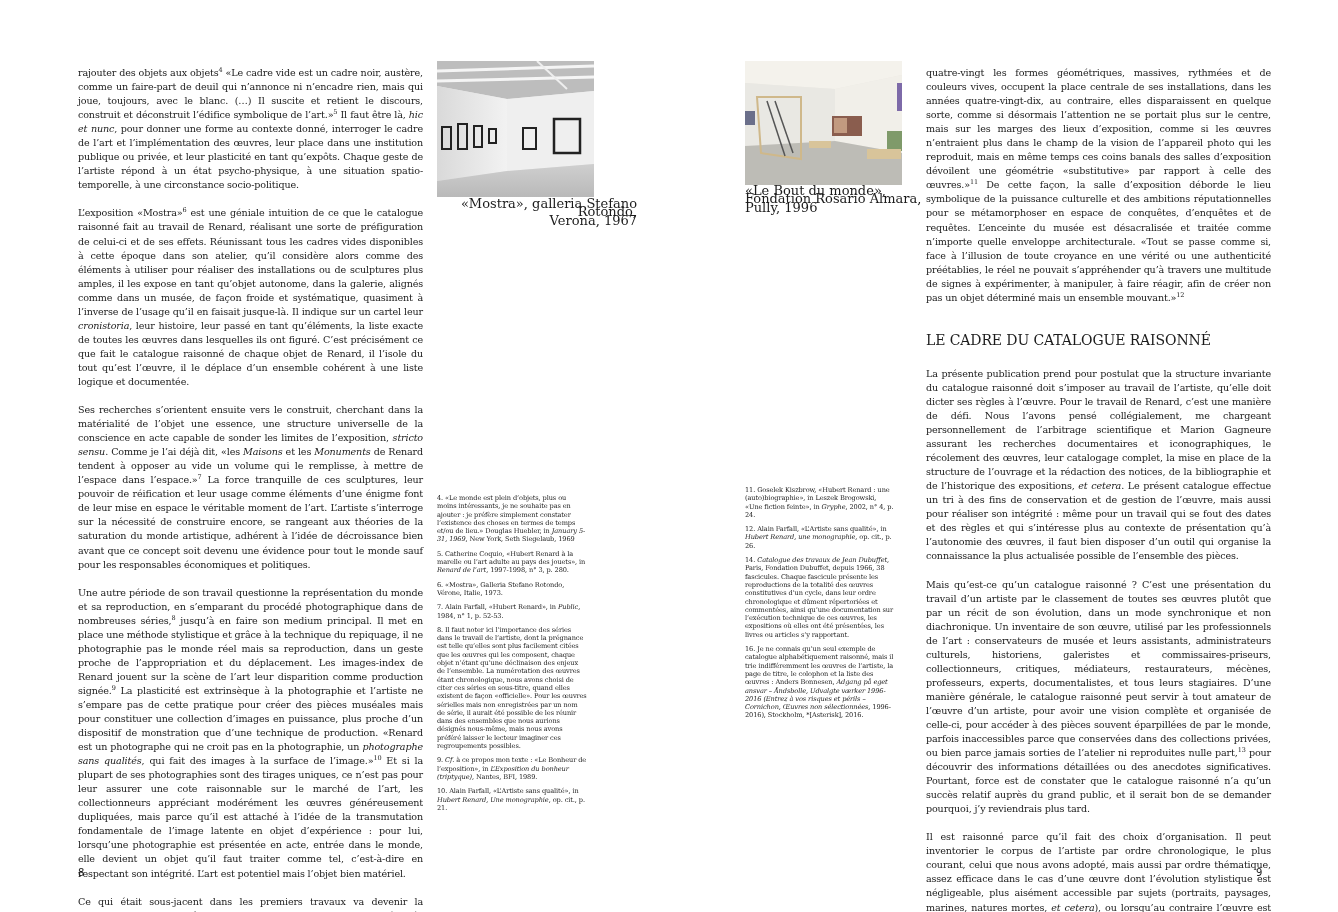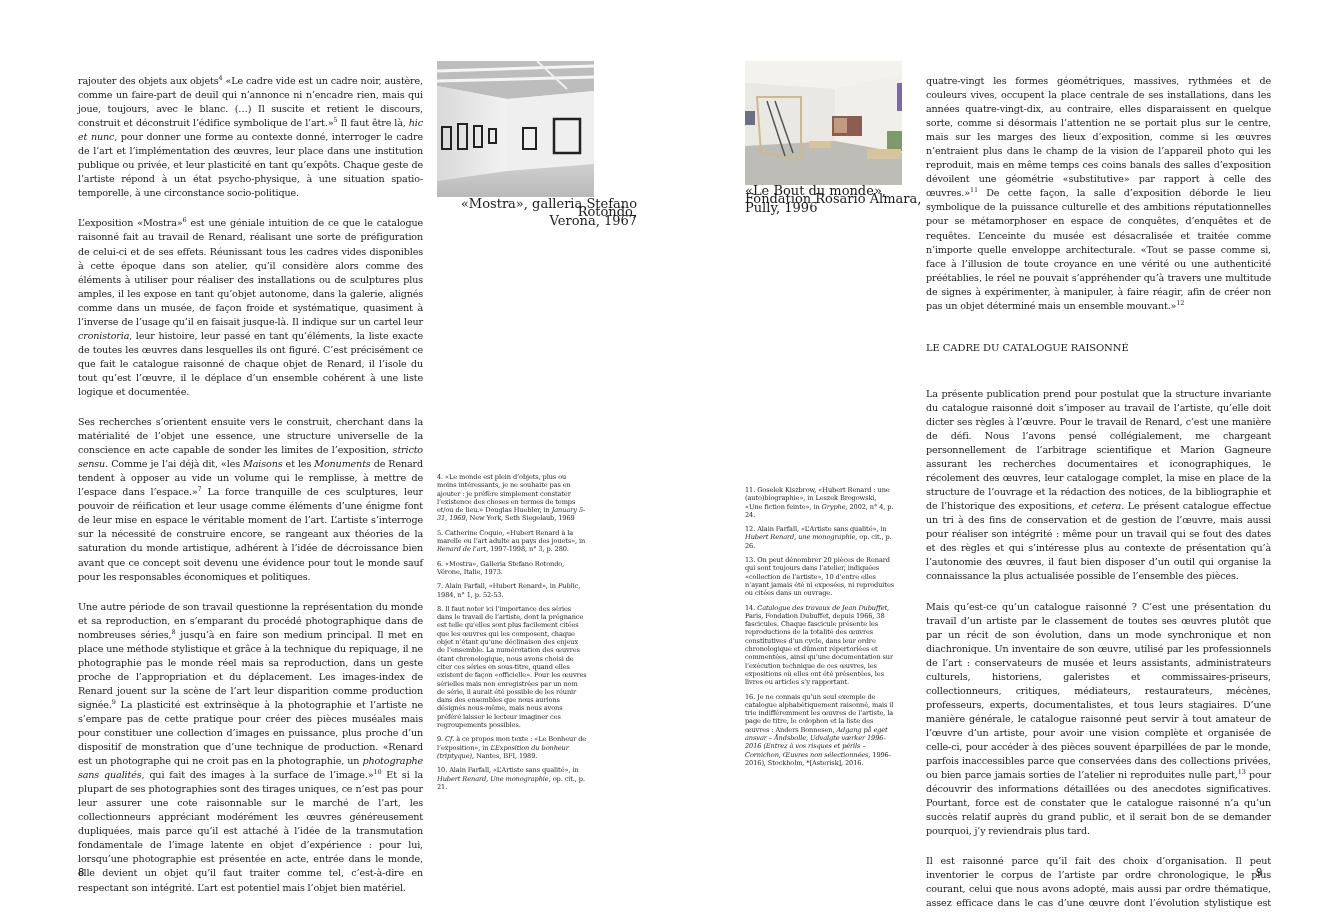--- a/index.html
+++ b/index.html
@@ -1,30 +1,30 @@
 <!DOCTYPE html>
 <html><head>
 <meta charset="utf-8">
 <style>
   html, body { margin:0; padding:0; background:#fff; }
   body { width:1338px; height:912px; position:relative; overflow:hidden;
          font-family:"DejaVu Serif", serif; color:#1b1b1b; }
   .page { position:absolute; top:0; height:912px; }
   .body-col { position:absolute; width:345px; font-size:9.6px; line-height:14.05px;
               text-align:justify; hyphens:auto; letter-spacing:-0.15px; }
-  .body-col p { margin:16px 0 14px 0; }
+  .body-col p { margin:8px 0 14px 0; }
   .body-col i { font-style:italic; }
   sup { font-size:6.5px; line-height:0; vertical-align:4px; }
   .notes { position:absolute; width:158px; font-size:6.6px; line-height:8.3px; letter-spacing:-0.1px; }
   .notes p { margin:0 8px 6px 0; }
   .fig { position:absolute; }
   .fig-img { position:absolute; overflow:hidden; }
   .caption { position:absolute; font-size:13px; line-height:8.3px; width:200px; }
   .folio { position:absolute; top:867px; font-family:"DejaVu Sans", sans-serif; font-size:10px; }
-  .heading { font-size:10px; letter-spacing:-0.1px; margin:0 0 32px 0; }
+  .heading { font-size:14px; letter-spacing:-0.1px; margin:0 0 20px 0; }
 </style>
 </head>
 <body>
 
 <div class="page" style="left:0;width:669px;">
   <div class="body-col" style="left:78px;top:58px;">
       <p>rajouter des objets aux objets<sup>4</sup> «Le cadre vide est un cadre noir, austère, comme un faire-part de deuil qui n’annonce ni n’encadre rien, mais qui joue, toujours, avec le blanc. (…) Il suscite et retient le discours, construit et déconstruit l’édifice symbolique de l’art.»<sup>5</sup> Il faut être là, <i>hic et nunc</i>, pour donner une forme au contexte donné, interroger le cadre de l’art et l’implémentation des œuvres, leur place dans une institution publique ou privée, et leur plasticité en tant qu’expôts. Chaque geste de l’artiste répond à un état psycho-physique, à une situation spatio-temporelle, à une circonstance socio-politique.</p>
       <p>L’exposition «Mostra»<sup>6</sup> est une géniale intuition de ce que le catalogue raisonné fait au travail de Renard, réalisant une sorte de préfiguration de celui-ci et de ses effets. Réunissant tous les cadres vides disponibles à cette époque dans son atelier, qu’il considère alors comme des éléments à utiliser pour réaliser des installations ou de sculptures plus amples, il les expose en tant qu’objet autonome, dans la galerie, alignés comme dans un musée, de façon froide et systématique, quasiment à l’inverse de l’usage qu’il en faisait jusque-là. Il indique sur un cartel leur <i>cronistoria</i>, leur histoire, leur passé en tant qu’éléments, la liste exacte de toutes les œuvres dans lesquelles ils ont figuré. C’est précisément ce que fait le catalogue raisonné de chaque objet de Renard, il l’isole du tout qu’est l’œuvre, il le déplace d’un ensemble cohérent à une liste logique et documentée.</p>
       <p>Ses recherches s’orientent ensuite vers le construit, cherchant dans la matérialité de l’objet une essence, une structure universelle de la conscience en acte capable de sonder les limites de l’exposition, <i>stricto sensu</i>. Comme je l’ai déjà dit, «les <i>Maisons</i> et les <i>Monuments</i> de Renard tendent à opposer au vide un volume qui le remplisse, à mettre de l’espace dans l’espace.»<sup>7</sup> La force tranquille de ces sculptures, leur pouvoir de réification et leur usage comme éléments d’une énigme font de leur mise en espace le véritable moment de l’art. L’artiste s’interroge sur la nécessité de construire encore, se rangeant aux théories de la saturation du monde artistique, adhérent à l’idée de décroissance bien avant que ce concept soit devenu une évidence pour tout le monde sauf pour les responsables économiques et politiques.</p>
       <p>Une autre période de son travail questionne la représentation du monde et sa reproduction, en s’emparant du procédé photographique dans de nombreuses séries,<sup>8</sup> jusqu’à en faire son medium principal. Il met en place une méthode stylistique et grâce à la technique du repiquage, il ne photographie pas le monde réel mais sa reproduction, dans un geste proche de l’appropriation et du déplacement. Les images-index de Renard jouent sur la scène de l’art leur disparition comme production signée.<sup>9</sup> La plasticité est extrinsèque à la photographie et l’artiste ne s’empare pas de cette pratique pour créer des pièces muséales mais pour constituer une collection d’images en puissance, plus proche d’un dispositif de monstration que d’une technique de production. «Renard est un photographe qui ne croit pas en la photographie, un <i>photographe sans qualités</i>, qui fait des images à la surface de l’image.»<sup>10</sup> Et si la plupart de ses photographies sont des tirages uniques, ce n’est pas pour leur assurer une cote raisonnable sur le marché de l’art, les collectionneurs appréciant modérément les œuvres généreusement dupliquées, mais parce qu’il est attaché à l’idée de la transmutation fondamentale de l’image latente en objet d’expérience : pour lui, lorsqu’une photographie est présentée en acte, entrée dans le monde, elle devient un objet qu’il faut traiter comme tel, c’est-à-dire en respectant son intégrité. L’art est potentiel mais l’objet bien matériel.</p>
@@ -59,21 +59,21 @@
         <rect x="86" y="67" width="13" height="21" fill="none" stroke="#222" stroke-width="2"></rect>
         <rect x="117" y="58" width="26" height="34" fill="none" stroke="#222" stroke-width="2.5"></rect>
       </svg>
     </div>
     <div class="caption" style="left:0;top:139px;text-align:right;">
       <div>«Mostra», galleria Stefano Rotondo,</div>
       <div>Verona, 1967</div>
     </div>
   </div>
 
-  <div class="notes" style="left:437px;top:473px;">
+  <div class="notes" style="left:437px;top:494px;">
       <p>4. «Le monde est plein d’objets, plus ou moins intéressants, je ne souhaite pas en ajouter : je préfère simplement constater l’existence des choses en termes de temps et/ou de lieu.» Douglas Huebler, in <i>January 5-31, 1969</i>, New York, Seth Siegelaub, 1969</p>
       <p>5. Catherine Coquio, «Hubert Renard à la marelle ou l’art adulte au pays des jouets», in <i>Renard de l’art</i>, 1997-1998, n° 3, p. 280.</p>
       <p>6. «Mostra», Galleria Stefano Rotondo, Vérone, Italie, 1973.</p>
       <p>7. Alain Farfall, «Hubert Renard», in <i>Public</i>, 1984, n° 1, p. 52-53.</p>
       <p>8. Il faut noter ici l’importance des séries dans le travail de l’artiste, dont la prégnance est telle qu’elles sont plus facilement citées que les œuvres qui les composent, chaque objet n’étant qu’une déclinaison des enjeux de l’ensemble. La numérotation des œuvres étant chronologique, nous avons choisi de citer ces séries en sous-titre, quand elles existent de façon «officielle». Pour les œuvres sérielles mais non enregistrées par un nom de série, il aurait été possible de les réunir dans des ensembles que nous aurions désignés nous-même, mais nous avons préféré laisser le lecteur imaginer ces regroupements possibles.</p>
       <p>9. <i>Cf.</i> à ce propos mon texte : «Le Bonheur de l’exposition», in <i>L’Exposition du bonheur (triptyque)</i>, Nantes, BFI, 1989.</p>
       <p>10. Alain Farfall, «L’Artiste sans qualité», in <i>Hubert Renard, Une monographie</i>, op. cit., p. 21.</p>
     </div>
 
   <div class="folio" style="left:78px;">8</div>
@@ -102,21 +102,20 @@
     </div>
     <div class="caption" style="left:0;top:126px;">
       <div>«Le Bout du monde»,</div>
       <div>Fondation Rosario Almara, Pully, 1996</div>
     </div>
   </div>
 
   <div class="notes" style="left:76px;top:486px;">
       <p>11. Goselek Kiszbrow, «Hubert Renard : une (auto)biographie», in Leszek Brogowski, «Une fiction feinte», in <i>Gryphe</i>, 2002, n° 4, p. 24.</p>
       <p>12. Alain Farfall, «L’Artiste sans qualité», in <i>Hubert Renard, une monographie</i>, op. cit., p. 26.</p>
-      <p>13. On peut dénombrer 20 pièces de Renard qui sont toujours dans l’atelier, indiquées «collection de l’artiste», 10 d’entre elles n’ayant jamais été ni exposées, ni reproduites ou citées dans un ouvrage.</p>
       <p>14. <i>Catalogue des travaux de Jean Dubuffet</i>, Paris, Fondation Dubuffet, depuis 1966, 38 fascicules. Chaque fascicule présente les reproductions de la totalité des œuvres constitutives d’un cycle, dans leur ordre chronologique et dûment répertoriées et commentées, ainsi qu’une documentation sur l’exécution technique de ces œuvres, les expositions où elles ont été présentées, les livres ou articles s’y rapportant.</p>
       <p>16. Je ne connais qu’un seul exemple de catalogue alphabétiquement raisonné, mais il trie indifféremment les œuvres de l’artiste, la page de titre, le colophon et la liste des œuvres : Anders Bonnesen, <i>Adgang på eget ansvar – Åndsbolle, Udvalgte værker 1996-2016 (Entrez à vos risques et périls – Cornichon, Œuvres non sélectionnées</i>, 1996-2016), Stockholm, *[Asterisk], 2016.</p>
     </div>
 
   <div class="body-col" style="left:257px;top:58px;">
     <div>
         <p>quatre-vingt les formes géométriques, massives, rythmées et de couleurs vives, occupent la place centrale de ses installations, dans les années quatre-vingt-dix, au contraire, elles disparaissent en quelque sorte, comme si désormais l’attention ne se portait plus sur le centre, mais sur les marges des lieux d’exposition, comme si les œuvres n’entraient plus dans le champ de la vision de l’appareil photo qui les reproduit, mais en même temps ces coins banals des salles d’exposition dévoilent une géométrie «substitutive» par rapport à celle des œuvres.»<sup>11</sup> De cette façon, la salle d’exposition déborde le lieu symbolique de la puissance culturelle et des ambitions réputationnelles pour se métamorphoser en espace de conquêtes, d’enquêtes et de requêtes. L’enceinte du musée est désacralisée et traitée comme n’importe quelle enveloppe architecturale. «Tout se passe comme si, face à l’illusion de toute croyance en une vérité ou une authenticité préétablies, le réel ne pouvait s’appréhender qu’à travers une multitude de signes à expérimenter, à manipuler, à faire réagir, afin de créer non pas un objet déterminé mais un ensemble mouvant.»<sup>12</sup></p>
       </div>
     <div style="height:14px"></div>
     <div class="heading">LE CADRE DU CATALOGUE RAISONNÉ</div>

